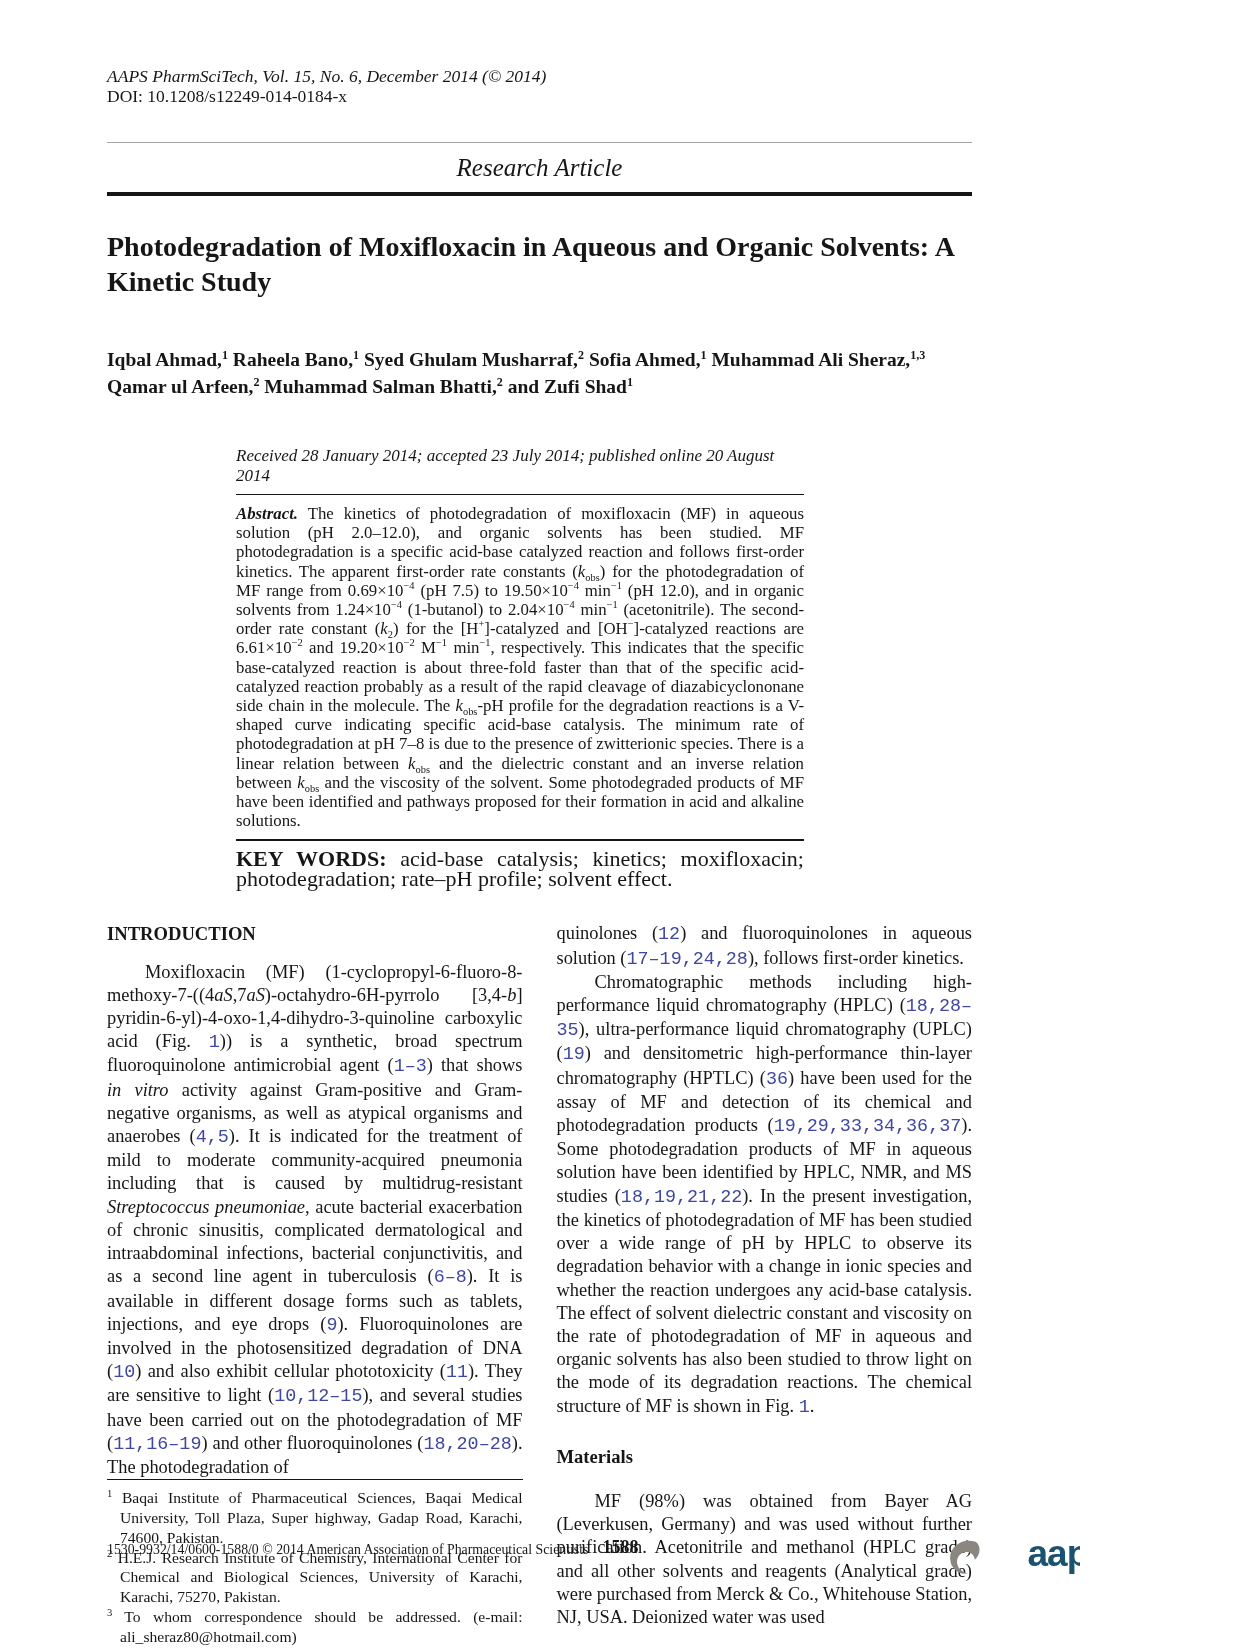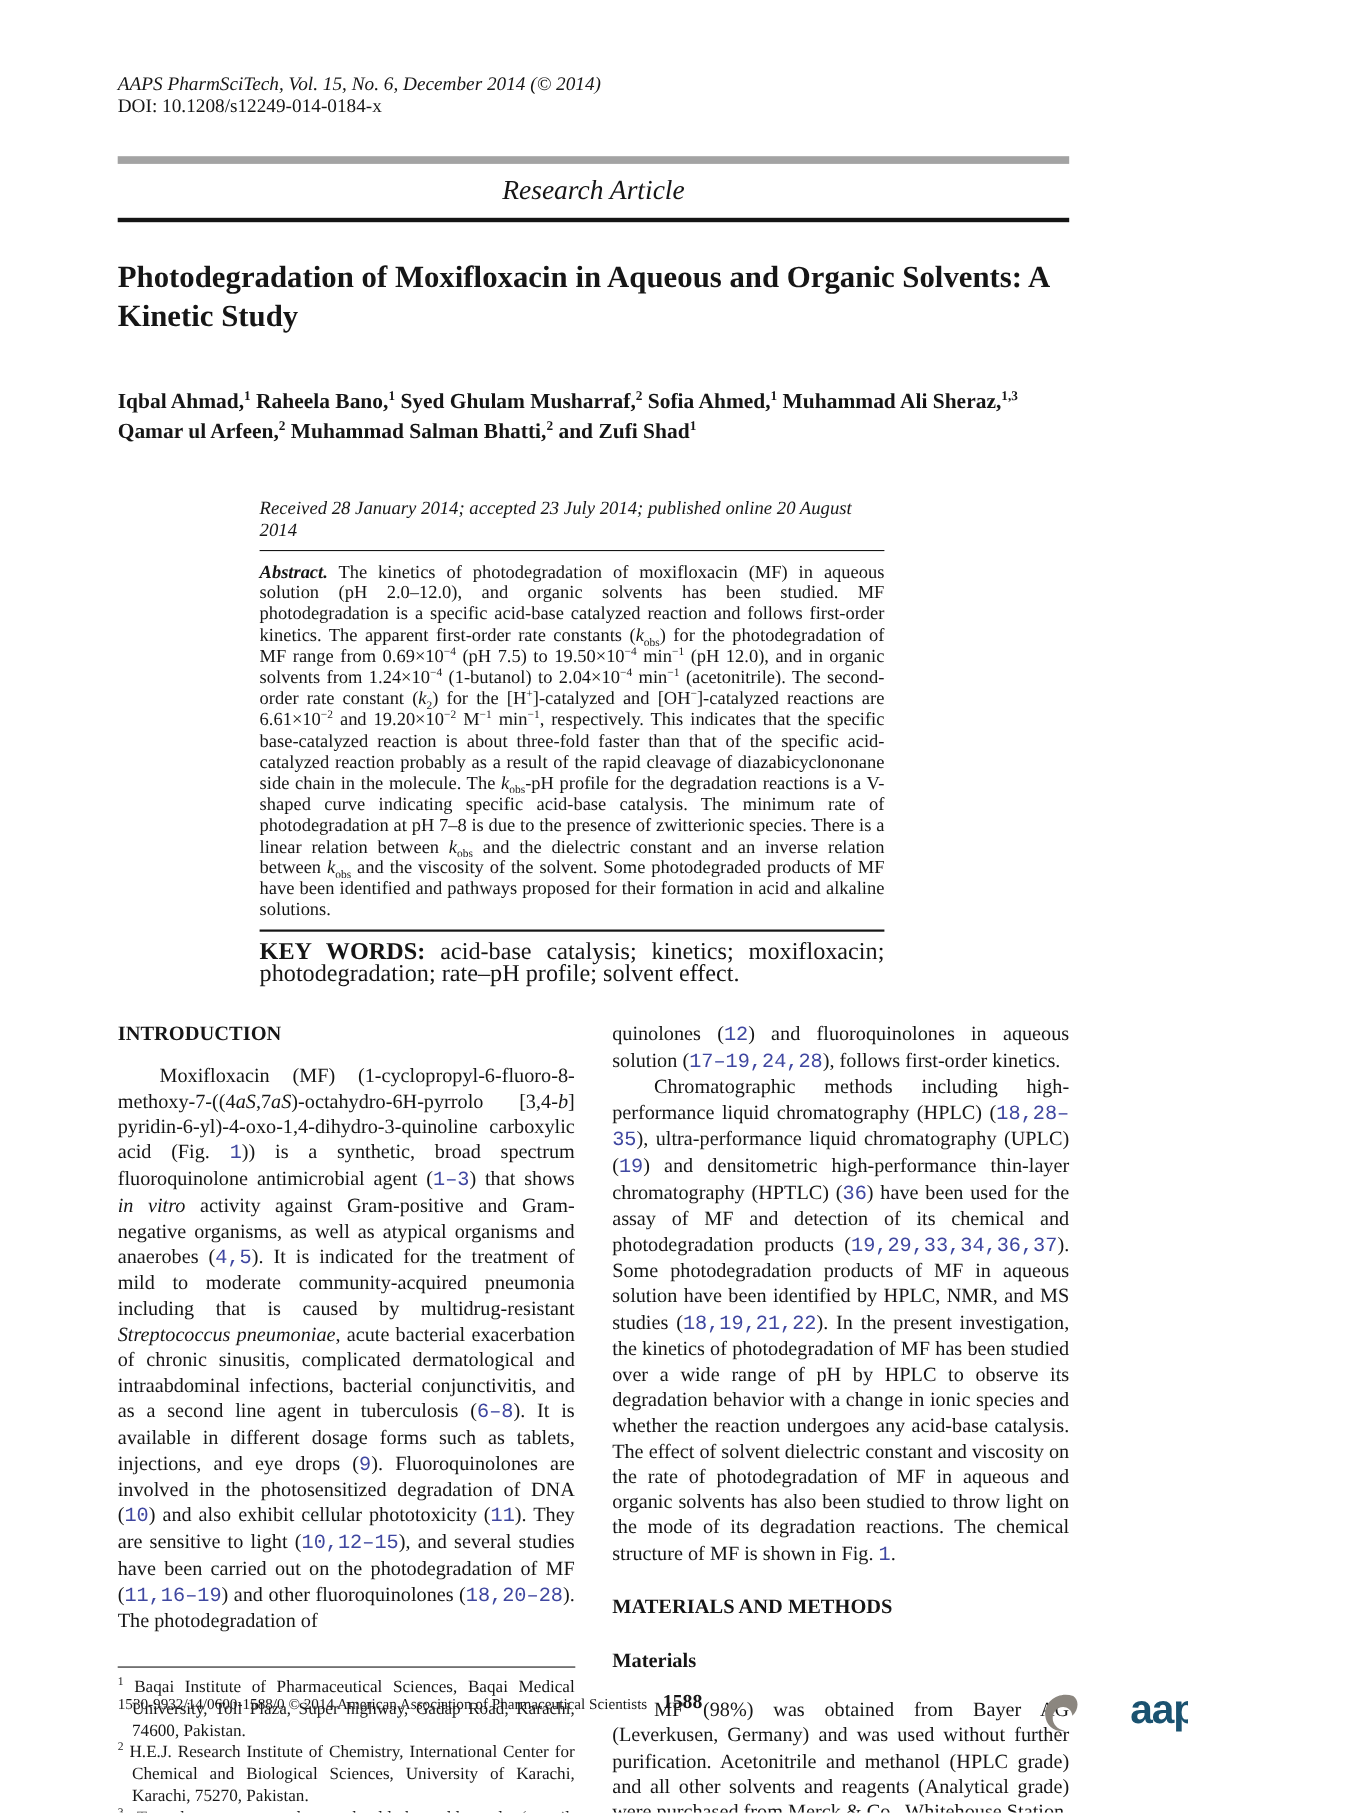--- a/index.html
+++ b/index.html
@@ -12,21 +12,21 @@
     font-family:"Liberation Serif", serif;
     color:#161616;
     overflow:hidden;
   }
   
   .jheader{font-size:17.5px;line-height:20px;}
   .jline{font-style:italic;}
   
   .banner{
     margin-top:36px;
-    border-top:7px solid #a3a3a3;
+    border-top:1px solid #a3a3a3;
     border-bottom:4px solid #151515;
     text-align:center;
     padding:11px 0 10px 0;
   }
   .banner-label{font-style:italic;font-size:25px;}
   
   .title{
     margin-top:33px;
     font-size:28px;font-weight:bold;line-height:35px;
     text-align:left;
@@ -122,21 +122,20 @@
       <div class="footnotes">
         <div class="footnote"><sup>1</sup> <span>Baqai Institute of Pharmaceutical Sciences, Baqai Medical University, Toll Plaza, Super highway, Gadap Road, Karachi, 74600, Pakistan.</span></div>
         <div class="footnote"><sup>2</sup> <span>H.E.J. Research Institute of Chemistry, International Center for Chemical and Biological Sciences, University of Karachi, Karachi, 75270, Pakistan.</span></div>
         <div class="footnote"><sup>3</sup> <span>To whom correspondence should be addressed. (e-mail: ali_sheraz80@hotmail.com)</span></div>
       </div>
     </div>
 
     <div class="col col-right">
       <p>quinolones (<span class="cite">12</span>) and fluoroquinolones in aqueous solution (<span class="cite">17–19,24,28</span>), follows first-order kinetics.</p>
       <p class="indent">Chromatographic methods including high-performance liquid chromatography (HPLC) (<span class="cite">18,28–35</span>), ultra-performance liquid chromatography (UPLC) (<span class="cite">19</span>) and densitometric high-performance thin-layer chromatography (HPTLC) (<span class="cite">36</span>) have been used for the assay of MF and detection of its chemical and photodegradation products (<span class="cite">19,29,33,34,36,37</span>). Some photodegradation products of MF in aqueous solution have been identified by HPLC, NMR, and MS studies (<span class="cite">18,19,21,22</span>). In the present investigation, the kinetics of photodegradation of MF has been studied over a wide range of pH by HPLC to observe its degradation behavior with a change in ionic species and whether the reaction undergoes any acid-base catalysis. The effect of solvent dielectric constant and viscosity on the rate of photodegradation of MF in aqueous and organic solvents has also been studied to throw light on the mode of its degradation reactions. The chemical structure of MF is shown in Fig. <span class="cite">1</span>.</p>
-      <h2 class="sec-heading sec-heading-mid">MATERIALS AND METHODS</h2>
       <h3 class="sub-heading">Materials</h3>
       <p class="indent para-after-heading">MF (98%) was obtained from Bayer AG (Leverkusen, Germany) and was used without further purification. Acetonitrile and methanol (HPLC grade) and all other solvents and reagents (Analytical grade) were purchased from Merck &amp; Co., Whitehouse Station, NJ, USA. Deionized water was used</p>
     </div>
 
   </div>
 
   <div class="footer">
     <div class="pageno">1588</div>
     <div class="issn">1530-9932/14/0600-1588/0 © 2014 American Association of Pharmaceutical Scientists</div>
     <div class="logo">

